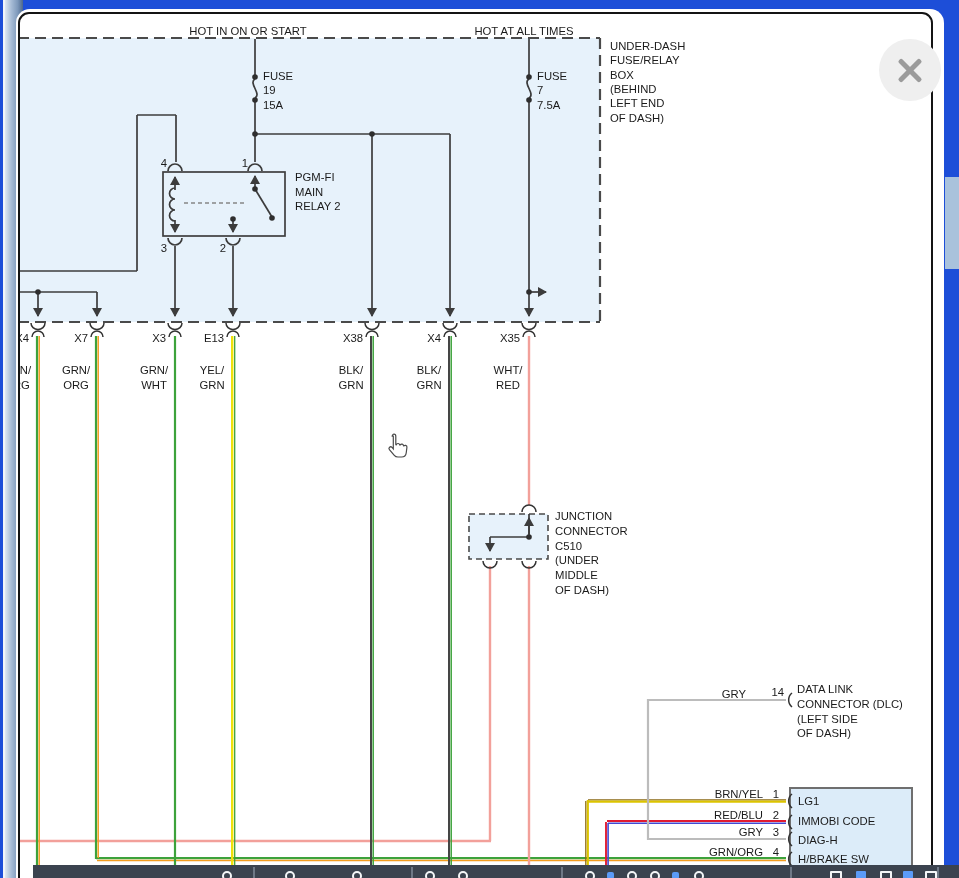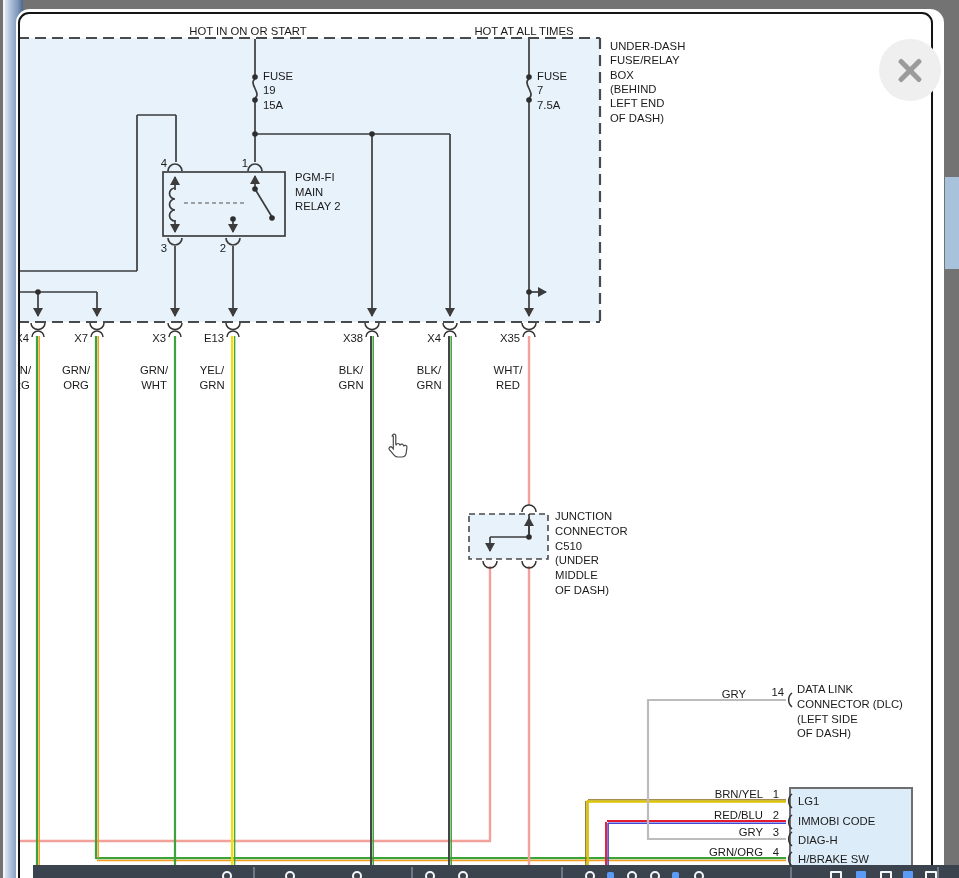--- a/index.html
+++ b/index.html
@@ -1,18 +1,18 @@
 <!DOCTYPE html>
 <html><head>
 <meta charset="utf-8">
 <style>
   html,body{margin:0;padding:0;background:#6d82a1;}
   .stage{position:relative;width:959px;height:878px;overflow:hidden;
          background:linear-gradient(180deg,#8aa0bf 0%,#7f94b3 60%,#76ablack 100%);
-         background-color:#737373;
+         background-color:#1d4ed8;
          font-family:"Liberation Sans", sans-serif;}
   .right-scroll-hint{position:absolute;right:0;top:177px;width:14px;height:92px;background:#a9c2dc;}
   .edge-bar{position:absolute;left:3px;top:0px;width:18px;height:878px;
             background:linear-gradient(90deg,#dfe8f2 0%,#a7bcd6 35%,#7e99bb 70%,#4c668c 100%);
             border-left:2px solid #f2f5f9;}
   .window{position:absolute;left:16px;top:9px;width:928px;height:869px;
           background:#fff;border-radius:14px 14px 0 0;}
   .canvas{position:absolute;left:2px;top:3px;width:911px;height:866px;
           border:2.5px solid #141414;border-radius:11px 11px 0 0;
           overflow:hidden;background:#fff;}

